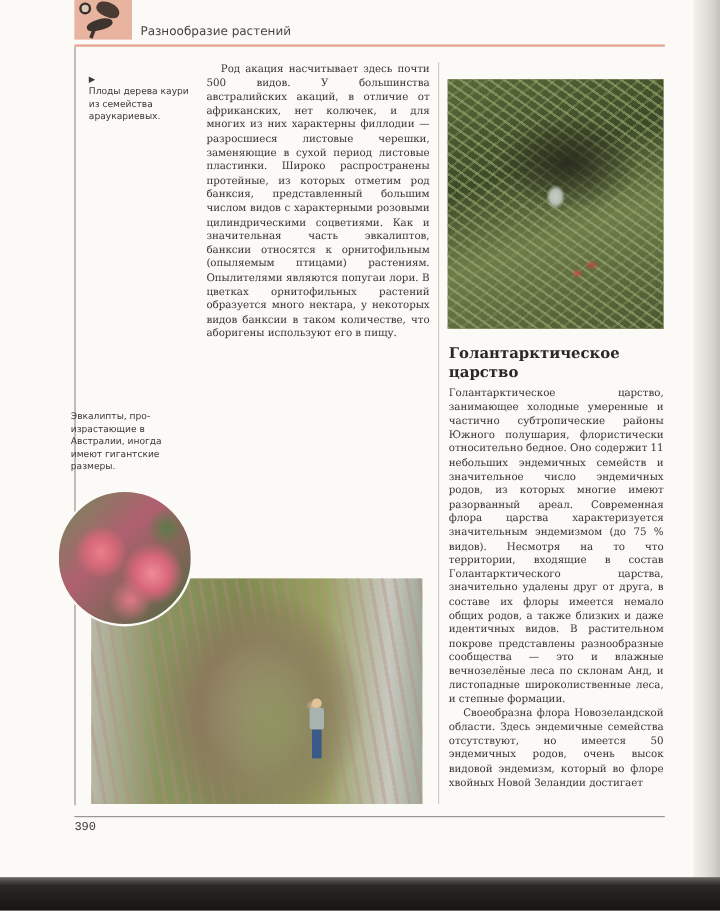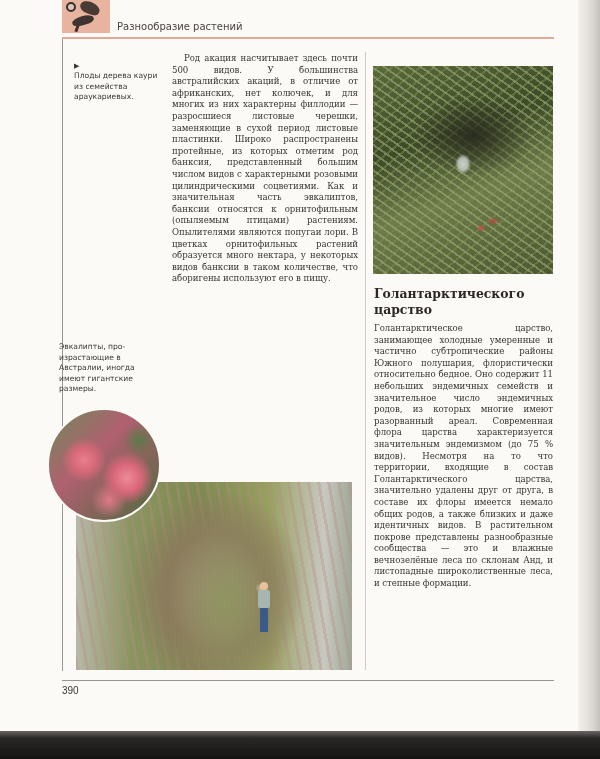--- a/index.html
+++ b/index.html
@@ -61,21 +61,21 @@
     .text-block p.indent { text-indent: 12px; }
     .col1 { left: 172px; top: 53px; width: 186px; }
     .col2 { left: 374px; top: 323px; width: 179px; }
     .section-heading {
       position: absolute; left: 374px; top: 286px; width: 180px;
       font-family: "DejaVu Serif", "Liberation Serif", serif;
       font-weight: bold; font-size: 12.4px; line-height: 16px; color: #2c2624;
     }
     .page-number {
       position: absolute; left: 62px; top: 685px;
-      font-family: Liberation Sans, sans-serif;
+      font-family: Liberation Mono, monospace;
       font-size: 10px; color: #3d3835;
     }
     .photo {
       position: absolute; overflow: hidden;
     }
     .photo-kauri {
       left: 373px; top: 66px; width: 180px; height: 208px;
       background:
         radial-gradient(ellipse 8px 10px at 90px 98px, #c9cfc6 0%, #b4bcb2 60%, transparent 100%),
         radial-gradient(ellipse 6px 4px at 120px 155px, #b8453f 0%, transparent 100%),
@@ -138,24 +138,25 @@
 <div class="caption caption-eucalyptus">
   <span>Эвкалипты, про-израстающие в Австралии, иногда имеют гигантские размеры.</span>
 </div>
 
 <div class="text-block col1">
   <p class="indent">Род акация насчитывает здесь почти 500 видов. У большинства австралийских акаций, в отличие от африканских, нет колючек, и для многих из них характерны филлодии — разросшиеся листовые черешки, заменяющие в сухой период листовые пластинки. Широко распространены протейные, из которых отметим род банксия, представленный большим числом видов с характерными розовыми цилиндрическими соцветиями. Как и значительная часть эвкалиптов, банксии относятся к орнитофильным (опыляемым птицами) растениям. Опылителями являются попугаи лори. В цветках орнитофильных растений образуется много нектара, у некоторых видов банксии в таком количестве, что аборигены используют его в пищу.</p>
 </div>
 
 <div class="photo photo-kauri"></div>
 
-<h2 class="section-heading">Голантарктического царство</h2>
+<h2 class="section-heading">Голантарктическое царство</h2>
 
 <div class="text-block col2">
   <p>Голантарктическое царство, занимающее холодные умеренные и частично субтропические районы Южного полушария, флористически относительно бедное. Оно содержит 11 небольших эндемичных семейств и значительное число эндемичных родов, из которых многие имеют разорванный ареал. Современная флора царства характеризуется значительным эндемизмом (до 75 % видов). Несмотря на то что территории, входящие в состав Голантарктического царства, значительно удалены друг от друга, в составе их флоры имеется немало общих родов, а также близких и даже идентичных видов. В растительном покрове представлены разнообразные сообщества — это и влажные вечнозелёные леса по склонам Анд, и листопадные широколиственные леса, и степные формации.</p>
+  <p class="indent">Своеобразна флора Новозеландской области. Здесь эндемичные семейства отсутствуют, но имеется 50 эндемичных родов, очень высок видовой эндемизм, который во флоре хвойных Новой Зеландии достигает</p>
 </div>
 
 <div class="photo photo-tree">
   <div class="person">
     <div class="head"></div>
       <div class="torso"></div>
       <div class="legs"></div>
   </div>
 </div>
 

